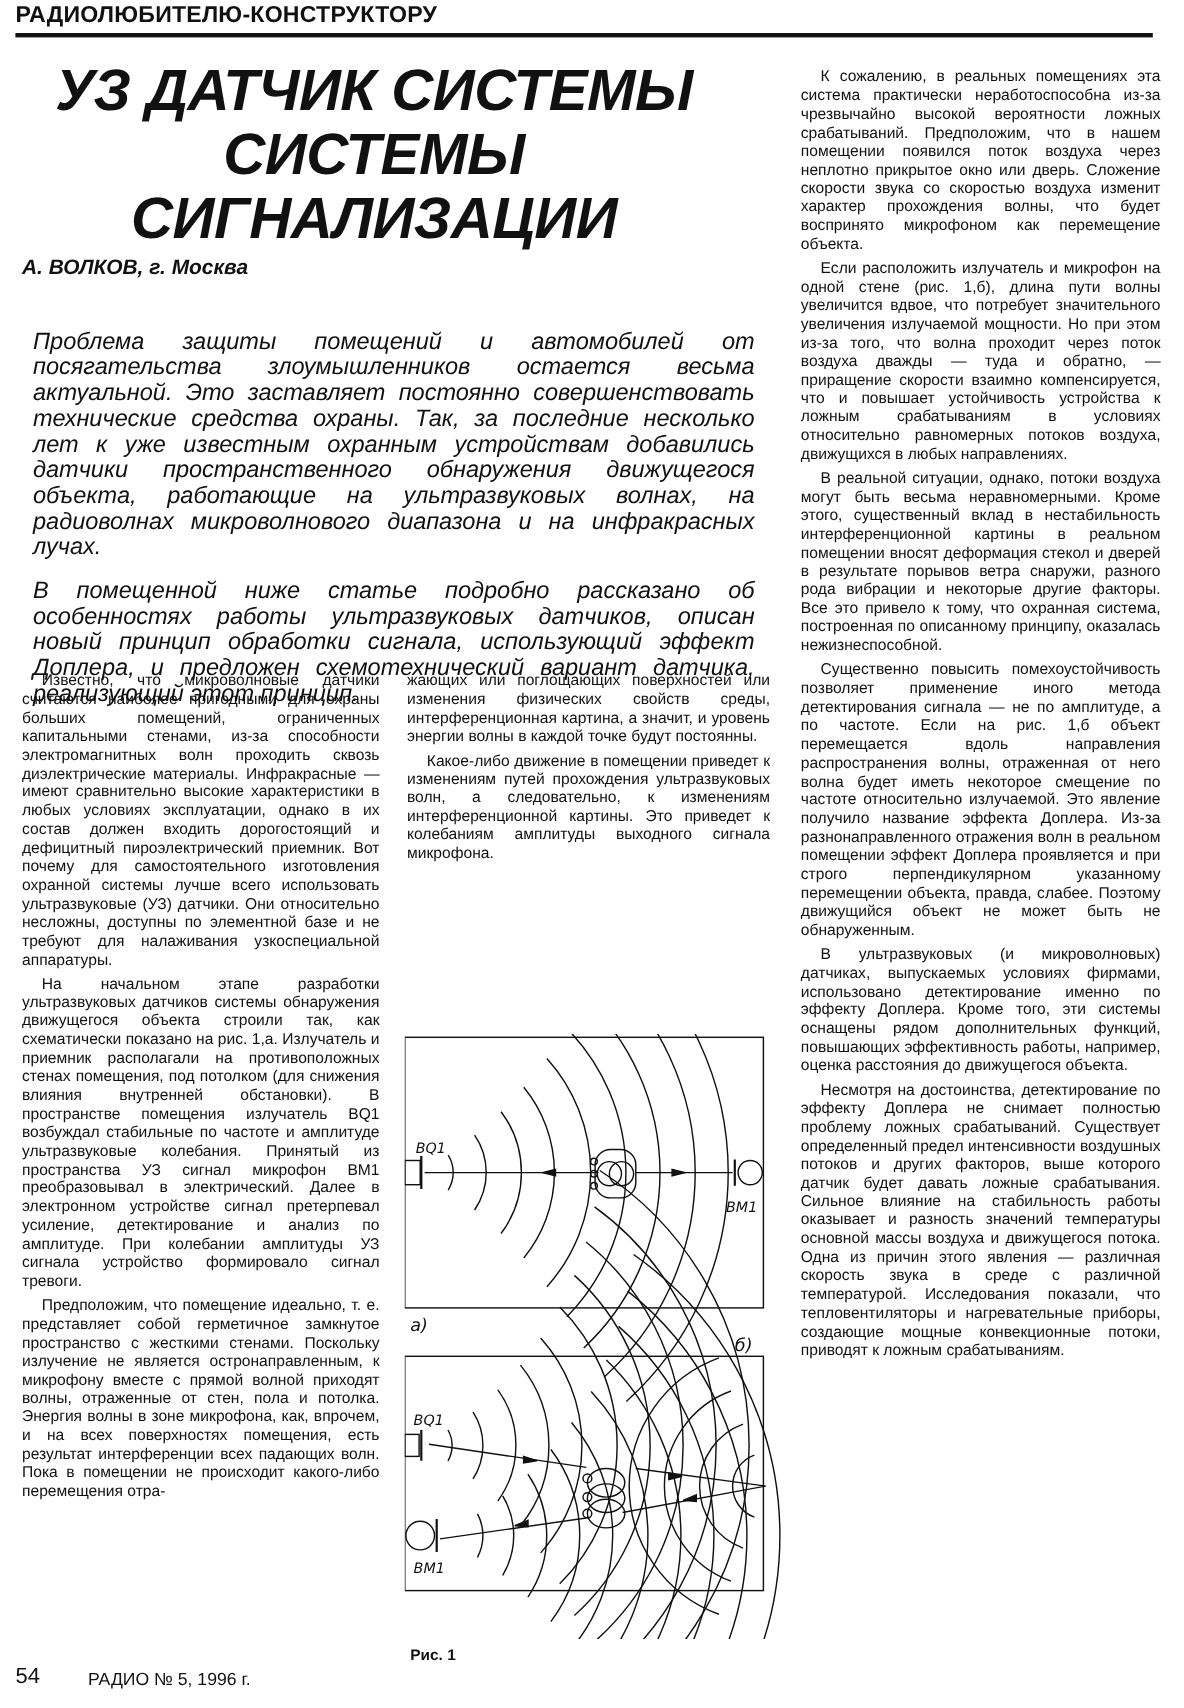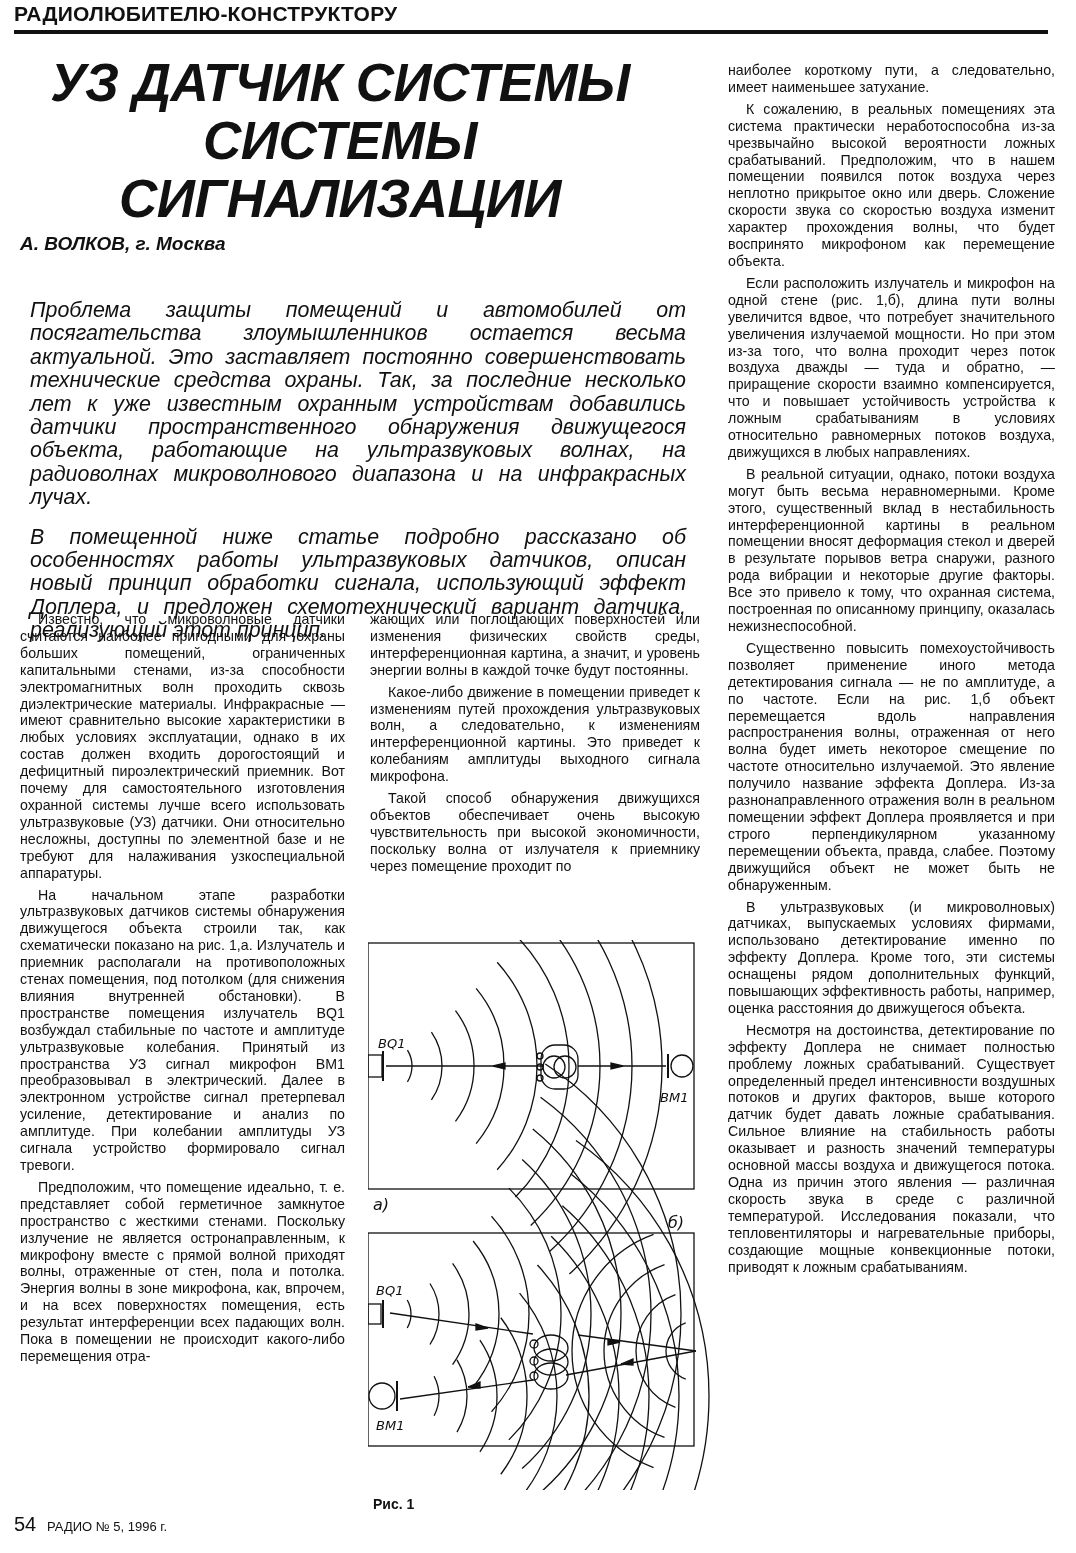--- a/index.html
+++ b/index.html
@@ -15,21 +15,21 @@
   .col { font-size: 14.2px; line-height: 16.9px; text-align: justify; hyphens: manual; }
   .col p { margin: 0 0 5px 0; text-indent: 18px; }
   .col p.cont { text-indent: 0; }
   .col1 { left: 20px; top: 611px; width: 325px; }
   .col2 { left: 370px; top: 611px; width: 330px; }
   .col3 { left: 728px; top: 62px; width: 327px; }
   .fig { left: 368px; top: 940px; width: 345px; }
   .fig svg { display: block; }
   .caption { left: 373px; top: 1496px; font-size: 14px; font-weight: bold; }
   .folio { left: 14px; top: 1513px; font-size: 20px; font-weight: normal; }
-  .source { left: 47px; top: 1519px; font-size: 13px; }
+  .source { left: 80px; top: 1519px; font-size: 16px; }
 </style>
 </head>
 <body>
 
 <div class="abs rubric">РАДИОЛЮБИТЕЛЮ-КОНСТРУКТОРУ</div>
 <div class="abs rule"></div>
 
 <div class="abs title">
   <div>УЗ ДАТЧИК СИСТЕМЫ</div>
   <div>СИСТЕМЫ</div>
@@ -45,25 +45,23 @@
 
 <div class="abs col col1">
   <p>Известно, что микроволновые датчики считаются наиболее пригодными для охраны больших помещений, ограниченных капитальными стенами, из-за способности электромагнитных волн проходить сквозь диэлектрические материалы. Инфракрасные — имеют сравнительно высокие характеристики в любых условиях эксплуатации, однако в их состав должен входить дорогостоящий и дефицитный пироэлектрический приемник. Вот почему для самостоятельного изготовления охранной системы лучше всего использовать ультразвуковые (УЗ) датчики. Они относительно несложны, доступны по элементной базе и не требуют для налаживания узкоспециальной аппаратуры.</p>
   <p>На начальном этапе разработки ультразвуковых датчиков системы обнаружения движущегося объекта строили так, как схематически показано на рис. 1,а. Излучатель и приемник располагали на противоположных стенах помещения, под потолком (для снижения влияния внутренней обстановки). В пространстве помещения излучатель BQ1 возбуждал стабильные по частоте и амплитуде ультразвуковые колебания. Принятый из пространства УЗ сигнал микрофон BM1 преобразовывал в электрический. Далее в электронном устройстве сигнал претерпевал усиление, детектирование и анализ по амплитуде. При колебании амплитуды УЗ сигнала устройство формировало сигнал тревоги.</p>
   <p>Предположим, что помещение идеально, т. е. представляет собой герметичное замкнутое пространство с жесткими стенами. Поскольку излучение не является остронаправленным, к микрофону вместе с прямой волной приходят волны, отраженные от стен, пола и потолка. Энергия волны в зоне микрофона, как, впрочем, и на всех поверхностях помещения, есть результат интерференции всех падающих волн. Пока в помещении не происходит какого-либо перемещения отра-</p>
 </div>
 
 <div class="abs col col2">
   <p class="cont">жающих или поглощающих поверхностей или изменения физических свойств среды, интерференционная картина, а значит, и уровень энергии волны в каждой точке будут постоянны.</p>
   <p>Какое-либо движение в помещении приведет к изменениям путей прохождения ультразвуковых волн, а следовательно, к изменениям интерференционной картины. Это приведет к колебаниям амплитуды выходного сигнала микрофона.</p>
-  <p>Такой способ обнаружения движущихся объектов обеспечивает очень высокую чувствительность при высокой экономичности, поскольку волна от излучателя к приемнику через помещение проходит по</p>
 </div>
 
 <div class="abs col col3">
-  <p class="cont">наиболее короткому пути, а следовательно, имеет наименьшее затухание.</p>
   <p>К сожалению, в реальных помещениях эта система практически неработоспособна из-за чрезвычайно высокой вероятности ложных срабатываний. Предположим, что в нашем помещении появился поток воздуха через неплотно прикрытое окно или дверь. Сложение скорости звука со скоростью воздуха изменит характер прохождения волны, что будет воспринято микрофоном как перемещение объекта.</p>
   <p>Если расположить излучатель и микрофон на одной стене (рис. 1,б), длина пути волны увеличится вдвое, что потребует значительного увеличения излучаемой мощности. Но при этом из-за того, что волна проходит через поток воздуха дважды — туда и обратно, — приращение скорости взаимно компенсируется, что и повышает устойчивость устройства к ложным срабатываниям в условиях относительно равномерных потоков воздуха, движущихся в любых направлениях.</p>
   <p>В реальной ситуации, однако, потоки воздуха могут быть весьма неравномерными. Кроме этого, существенный вклад в нестабильность интерференционной картины в реальном помещении вносят деформация стекол и дверей в результате порывов ветра снаружи, разного рода вибрации и некоторые другие факторы. Все это привело к тому, что охранная система, построенная по описанному принципу, оказалась нежизнеспособной.</p>
   <p>Существенно повысить помехоустойчивость позволяет применение иного метода детектирования сигнала — не по амплитуде, а по частоте. Если на рис. 1,б объект перемещается вдоль направления распространения волны, отраженная от него волна будет иметь некоторое смещение по частоте относительно излучаемой. Это явление получило название эффекта Доплера. Из-за разнонаправленного отражения волн в реальном помещении эффект Доплера проявляется и при строго перпендикулярном указанному перемещении объекта, правда, слабее. Поэтому движущийся объект не может быть не обнаруженным.</p>
   <p>В ультразвуковых (и микроволновых) датчиках, выпускаемых условиях фирмами, использовано детектирование именно по эффекту Доплера. Кроме того, эти системы оснащены рядом дополнительных функций, повышающих эффективность работы, например, оценка расстояния до движущегося объекта.</p>
   <p>Несмотря на достоинства, детектирование по эффекту Доплера не снимает полностью проблему ложных срабатываний. Существует определенный предел интенсивности воздушных потоков и других факторов, выше которого датчик будет давать ложные срабатывания. Сильное влияние на стабильность работы оказывает и разность значений температуры основной массы воздуха и движущегося потока. Одна из причин этого явления — различная скорость звука в среде с различной температурой. Исследования показали, что тепловентиляторы и нагревательные приборы, создающие мощные конвекционные потоки, приводят к ложным срабатываниям.</p>
 </div>
 
 <div class="abs fig">
   <svg width="345" height="550" viewBox="0 0 345 550">

